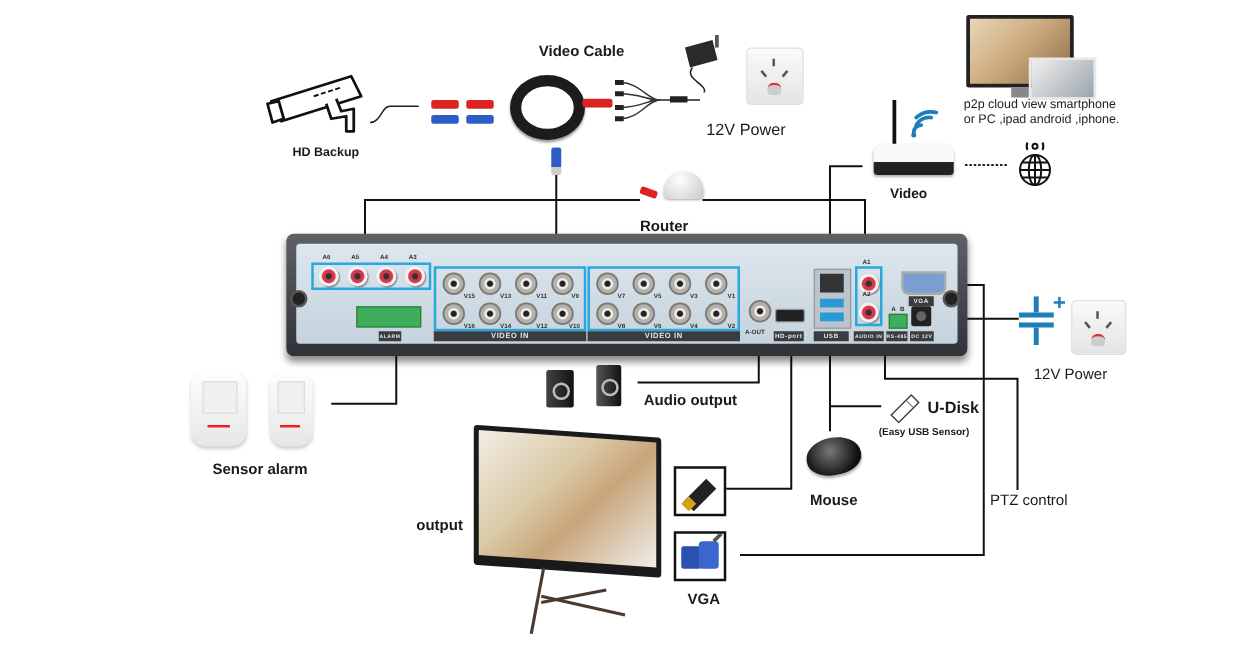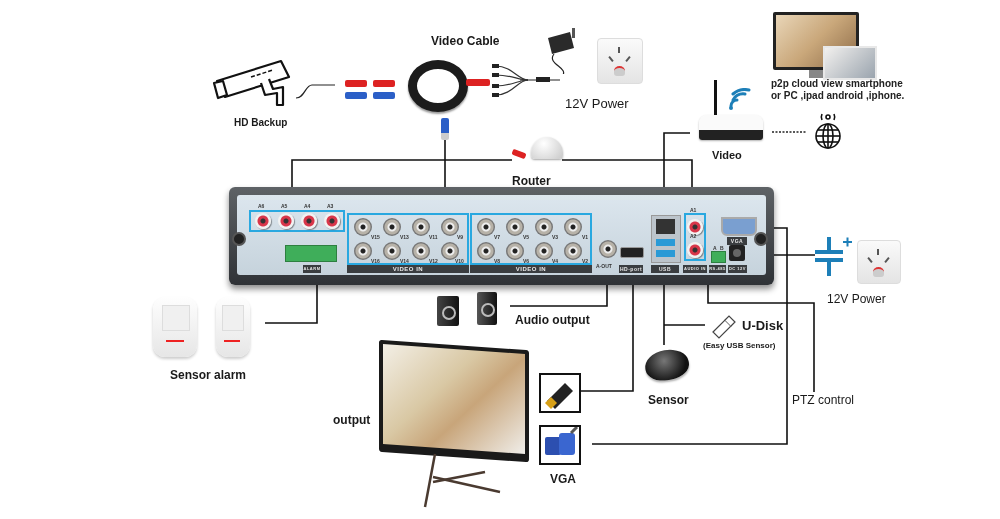--- a/index.html
+++ b/index.html
@@ -2,21 +2,21 @@
 <html><head>
 <meta charset="utf-8">
 <style>
   html,body{margin:0;padding:0;background:#ffffff;}
   body{width:1000px;height:519px;position:relative;overflow:hidden;font-family:"Liberation Sans","DejaVu Sans",sans-serif;color:#111;}
   .abs{position:absolute;}
   .lbl{position:absolute;font-weight:bold;white-space:nowrap;color:#1a1a1a;}
   .lbl13{font-size:13px;}
   .lbl12{font-size:12px;}
   .lbl10{font-size:10px;}
-  .caption{position:absolute;font-size:10px;line-height:11px;color:#222;white-space:nowrap;font-weight:bold;}
+  .caption{position:absolute;font-size:10px;line-height:11px;color:#222;white-space:nowrap;}
   svg.wires{position:absolute;left:0;top:0;width:1000px;height:519px;pointer-events:none;}
   .dvr{position:absolute;left:229px;top:187px;width:545px;height:98px;border-radius:6px;background:linear-gradient(#5e6266,#2f3236);box-shadow:0 4px 6px rgba(0,0,0,0.45);}
   .dvr-panel{position:absolute;left:8px;top:8px;right:8px;bottom:10px;background:linear-gradient(#dce6ee,#c6d3dc);border-radius:3px;}
   .port-group{position:absolute;border:2px solid #29a8e0;box-sizing:border-box;}
   .rca{position:absolute;width:16px;height:16px;border-radius:50%;background:radial-gradient(circle,#333 0 2px,#d8364a 3px 5px,#f2f2f2 6px 8px);box-shadow:1px 1px 1px rgba(0,0,0,0.4);}
   .bnc{position:absolute;width:18px;height:18px;border-radius:50%;background:radial-gradient(circle,#222 0 2px,#eee 3px 4px,#b7b2a8 5px 7px,#777 8px 9px);}
   .tiny{position:absolute;font-size:5px;color:#333;font-weight:bold;}
   .strip{position:absolute;height:8px;background:#3a3d40;color:#e8e8e8;font-size:6px;font-weight:bold;text-align:center;line-height:8px;letter-spacing:0.5px;}
   .green-term{position:absolute;background:#3fae5a;border:1px solid #2d7f40;}
   .box{position:absolute;border:2px solid #111;background:#fff;box-sizing:border-box;}
@@ -280,21 +280,21 @@
 <svg class="abs" style="left:710px;top:313px;" width="26" height="26" viewBox="0 0 26 26">
   <g stroke="#444" stroke-width="1.2" fill="#fff">
     <path d="M3,19 L15,7 L21,13 L9,25 Z"></path>
     <path d="M15,7 L19,3 L25,9 L21,13"></path>
   </g>
 </svg>
 <div class="lbl lbl13" style="left:742px;top:318px;">U-Disk</div>
 <div class="lbl" style="left:703px;top:341px;font-size:8px;">(Easy USB Sensor)</div>
 
 <div class="abs" style="left:645px;top:350px;width:44px;height:30px;border-radius:50% 50% 45% 45%;background:radial-gradient(circle at 45% 35%,#777,#111 70%);transform:rotate(-10deg);box-shadow:0 2px 2px rgba(0,0,0,0.3);"></div>
-<div class="lbl lbl12" style="left:648px;top:393px;">Sensor</div>
+<div class="lbl lbl12" style="left:648px;top:393px;">Mouse</div>
 
 <div class="lbl lbl12" style="left:792px;top:393px;font-weight:normal;">PTZ control</div>
 
 <div class="lbl lbl12" style="left:333px;top:413px;">output</div>
 <div class="abs" style="left:379px;top:345px;width:150px;height:112px;background:#1a1a1a;transform:skewY(4deg);border-radius:3px;">
   <div class="abs" style="left:4px;top:4px;right:4px;bottom:8px;background:linear-gradient(135deg,#f3efe6,#d9c8a4 40%,#c8a57a 60%,#f0eeea);"></div>
 </div>
 <svg class="abs" style="left:415px;top:452px;" width="100" height="60" viewBox="0 0 100 60">
   <g stroke="#4a3a30" stroke-width="2.5" fill="none">
     <line x1="20" y1="2" x2="10" y2="55"></line>

